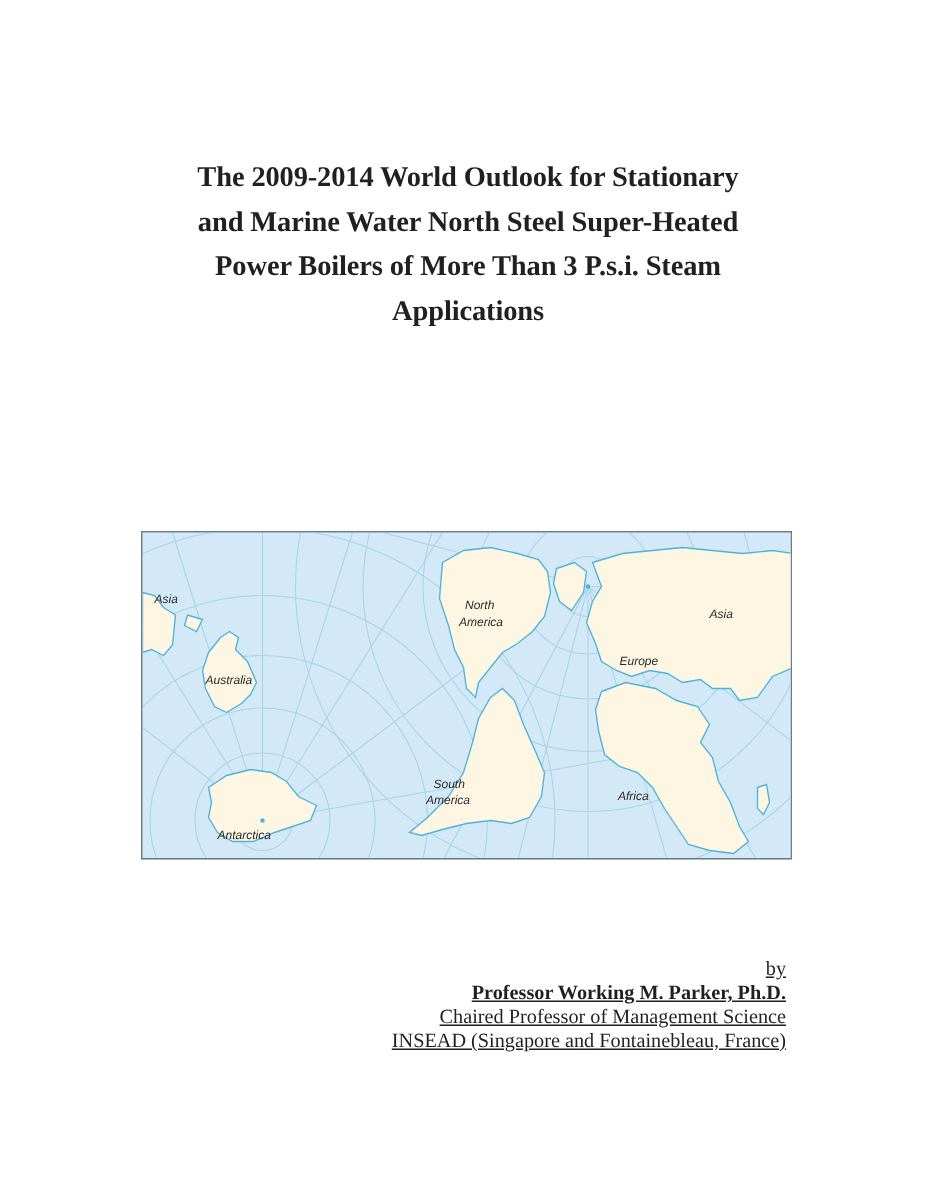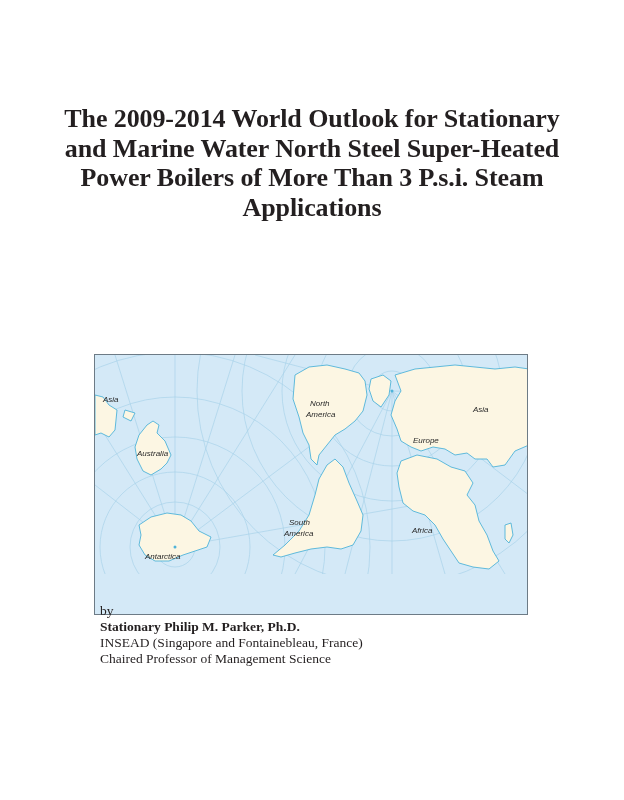--- a/index.html
+++ b/index.html
@@ -1,29 +1,29 @@
 <!DOCTYPE html>
 <html><head>
   <meta charset="utf-8">
   <style>
     html, body { margin: 0; padding: 0; background: #ffffff; }
     body { width: 624px; height: 800px; position: relative; overflow: hidden; font-family: "Liberation Serif", "DejaVu Serif", serif; color: #231f20; }
     .title {
       position: absolute; left: 40px; top: 104px; width: 544px;
-      text-align: center; font-weight: bold; font-size: 26px; line-height: 29.5px;
+      text-align: center; font-weight: bold; font-size: 19px; line-height: 29.5px;
       letter-spacing: -0.1px;
     }
     .title span { display: block; white-space: nowrap; }
     .map-frame {
-      position: absolute; left: 94px; top: 354px; width: 434px; height: 261px;
+      position: absolute; left: 94px; top: 354px; width: 434px; height: 219px;
       border: 1px solid #6d7b86; box-sizing: border-box; background: #d4e9f7; overflow: hidden;
     }
     .map-frame svg { display: block; }
     .map-label { font-family: "Liberation Sans", "DejaVu Sans", sans-serif; font-style: italic; font-size: 8px; fill: #2a2a2a; }
-    .byline { position: absolute; left: 100px; top: 603px; width: 424px; text-align: left; font-size: 13.5px; line-height: 16px; }
+    .byline { position: absolute; left: 100px; top: 638px; width: 424px; text-align: right; font-size: 13.5px; line-height: 16px; text-decoration: underline; }
     .byline .author { font-weight: bold; }
     .byline div { white-space: nowrap; }
   </style>
 </head>
 <body>
 
 <div class="title">
   <span>The 2009-2014 World Outlook for Stationary</span>
   <span>and Marine Water North Steel Super-Heated</span>
   <span>Power Boilers of More Than 3 P.s.i. Steam</span>
@@ -95,16 +95,16 @@
     <text class="map-label" x="194" y="170">South</text>
     <text class="map-label" x="189" y="181">America</text>
     <text class="map-label" x="378" y="57">Asia</text>
     <text class="map-label" x="318" y="88">Europe</text>
     <text class="map-label" x="317" y="178">Africa</text>
   </svg>
 </div>
 
 <div class="byline">
   <div>by</div>
-  <div class="author">Stationary Philip M. Parker, Ph.D.</div>
+  <div class="author">Professor Working M. Parker, Ph.D.</div>
+  <div>Chaired Professor of Management Science</div>
   <div>INSEAD (Singapore and Fontainebleau, France)</div>
-  <div>Chaired Professor of Management Science</div>
 </div>
 
 </body></html>

